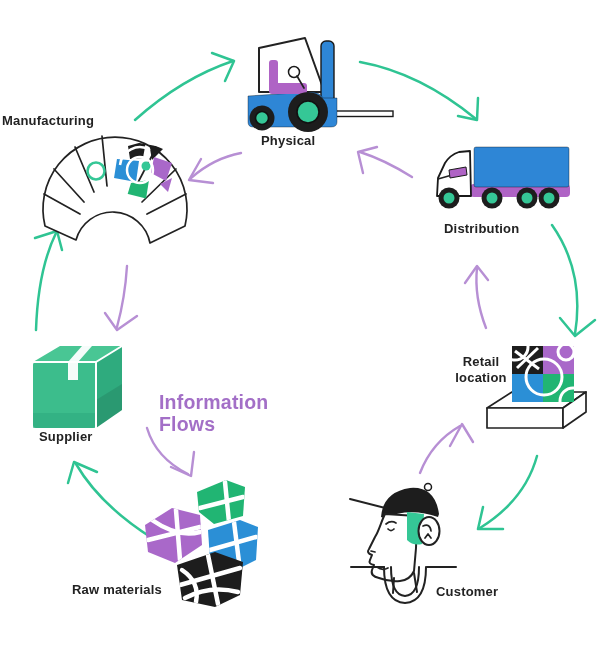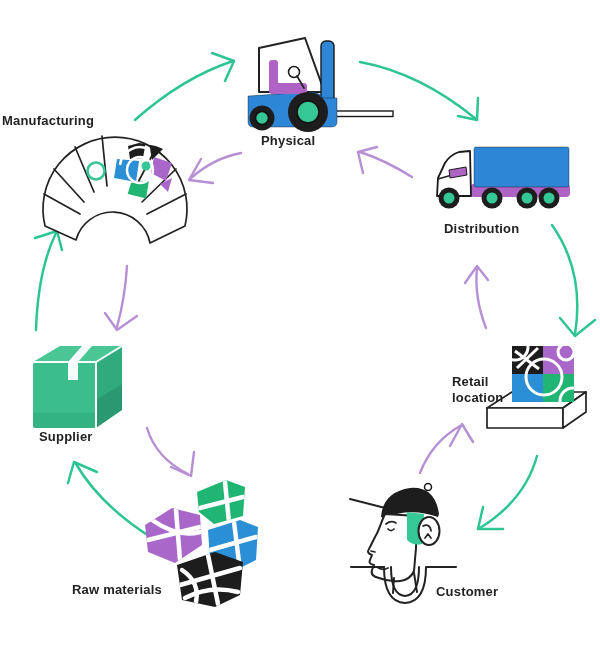--- a/index.html
+++ b/index.html
@@ -14,21 +14,21 @@
   }
   .node-label.wrap{white-space:normal;}
   .flow-title{
     position:absolute;font-weight:bold;font-size:19.5px;line-height:22px;letter-spacing:.2px;
   }
   #physical-title{color:var(--physical-title,#1fbd8b);left:420px;top:31px;width:100px;}
   #information-title{color:var(--information-title,#a36fc7);left:159px;top:391px;width:128px;}
   #lbl-manufacturing{left:2px;top:113px;}
   #lbl-warehouse{left:261px;top:133px;}
   #lbl-distribution{left:428px;top:221px;margin-left:16px;}
-  #lbl-retail{left:452px;top:354px;width:58px;text-align:left;margin-top:20px;}
+  #lbl-retail{left:452px;top:354px;width:58px;text-align:center;}
   #lbl-customer{left:436px;top:584px;}
   #lbl-raw{left:72px;top:582px;}
   #lbl-supplier{left:39px;top:429px;}
   
   .c-phys{stroke:var(--physical-flow,#2fc493);fill:none;stroke-width:2.5;stroke-linecap:round;stroke-linejoin:round;}
   .c-info{stroke:var(--information-flow,#b78fd4);fill:none;stroke-width:2.4;stroke-linecap:round;stroke-linejoin:round;}
   .ink{stroke:var(--ink,#222);fill:none;stroke-width:2;stroke-linecap:round;stroke-linejoin:round;}
   .ink-thin{stroke:var(--ink,#222);fill:none;stroke-width:1.7;stroke-linecap:round;stroke-linejoin:round;}
   .f-blue{fill:var(--vehicle-blue,#2e86d6);}
   .f-purple{fill:var(--accent-purple,#af63c5);}
@@ -257,20 +257,21 @@
         <g clip-path="url(#cpBlack)">
           <line class="crack" x1="180" y1="585" x2="240" y2="568"></line>
           <line class="crack" x1="208" y1="555" x2="218" y2="604"></line>
           <path class="crack" d="M185,598 Q210,585 238,592"></path>
           <path class="crack" d="M182,570 Q200,582 196,602"></path>
         </g>
       </g>
     </g>
   </svg>
 
+  <div id="information-title" class="flow-title">Information Flows</div>
 
   <div id="lbl-manufacturing" class="node-label">Manufacturing</div>
   <div id="lbl-warehouse" class="node-label">Physical</div>
   <div id="lbl-distribution" class="node-label">Distribution</div>
   <div id="lbl-retail" class="node-label wrap">Retail location</div>
   <div id="lbl-customer" class="node-label">Customer</div>
   <div id="lbl-raw" class="node-label">Raw materials</div>
   <div id="lbl-supplier" class="node-label">Supplier</div>
 
 </div>

